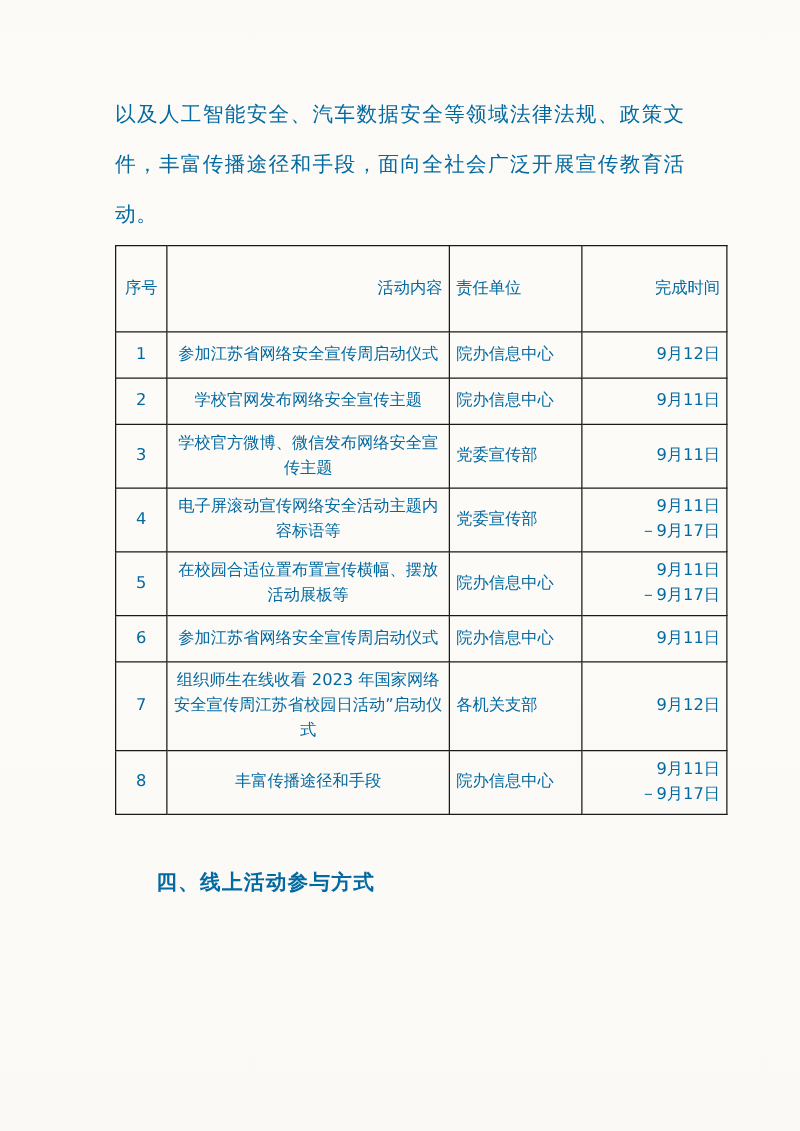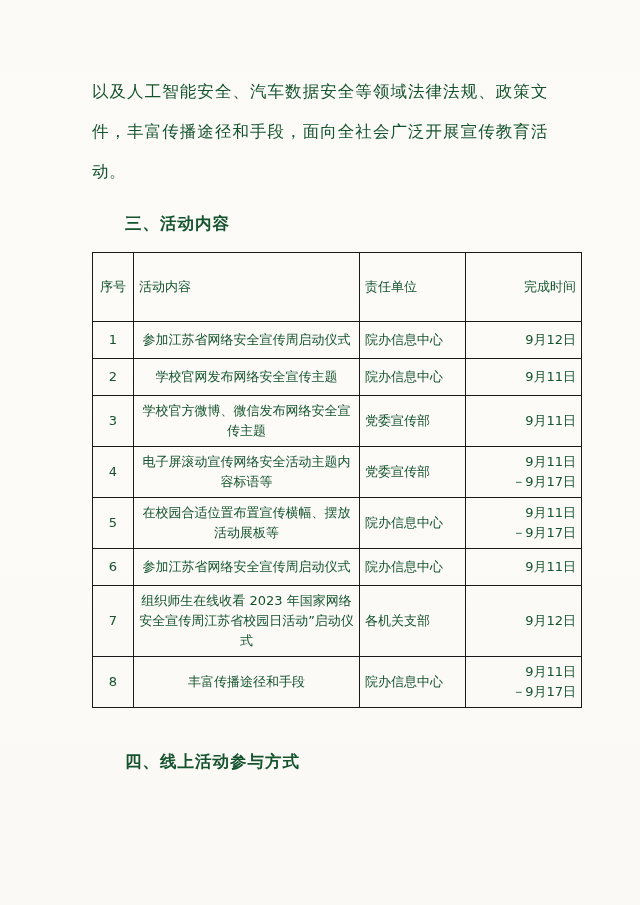--- a/index.html
+++ b/index.html
@@ -7,21 +7,21 @@
     padding: 0;
     background: #f2f0ec;
   }
   #page {
     position: relative;
     width: 640px;
     height: 905px;
     background: #fdfcf9;
     overflow: hidden;
     font-family: "DejaVu Sans", sans-serif;
-    color: #14532d;
+    color: #0369a1;
   }
   
   #page:before {
     content: "";
     position: absolute;
     left: 0; top: 0; right: 0; bottom: 0;
     background: linear-gradient(180deg, #fbfaf6 0%, #fcfbf8 40%, #faf9f5 100%);
     pointer-events: none;
   }
   .content {
@@ -83,27 +83,26 @@
 </style>
 </head>
 <body>
 
 <div id="page">
   <div class="content">
 
     <p class="para">以及人工智能安全、汽车数据安全等领域法律法规、政策文件，丰富传播途径和手段，面向全社会广泛开展宣传教育活动。</p>
 
 
-    <h2 class="heading">三、活动内容</h2>
 
     <table class="act">
       <thead>
         <tr>
           <td class="col-no">序号</td>
-          <td class="col-content" style="text-align:left">活动内容</td>
+          <td class="col-content" style="text-align:right">活动内容</td>
           <td class="col-unit">责任单位</td>
           <td class="col-time">完成时间</td>
         </tr>
       </thead>
       <tbody>
         <tr>
           <td class="col-no">1</td>
           <td class="col-content">参加江苏省网络安全宣传周启动仪式</td>
           <td class="col-unit">院办信息中心</td>
           <td class="col-time two-line">9月12日</td>

